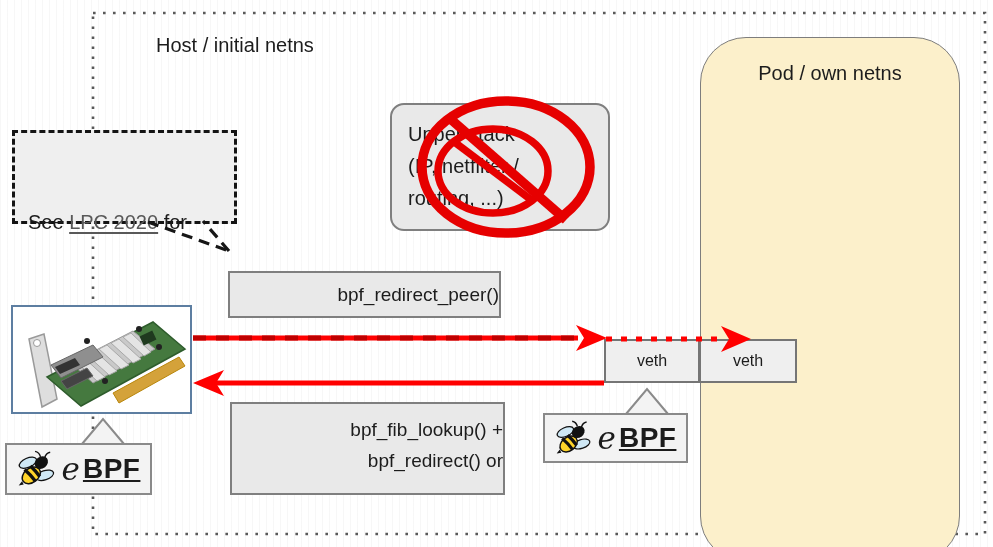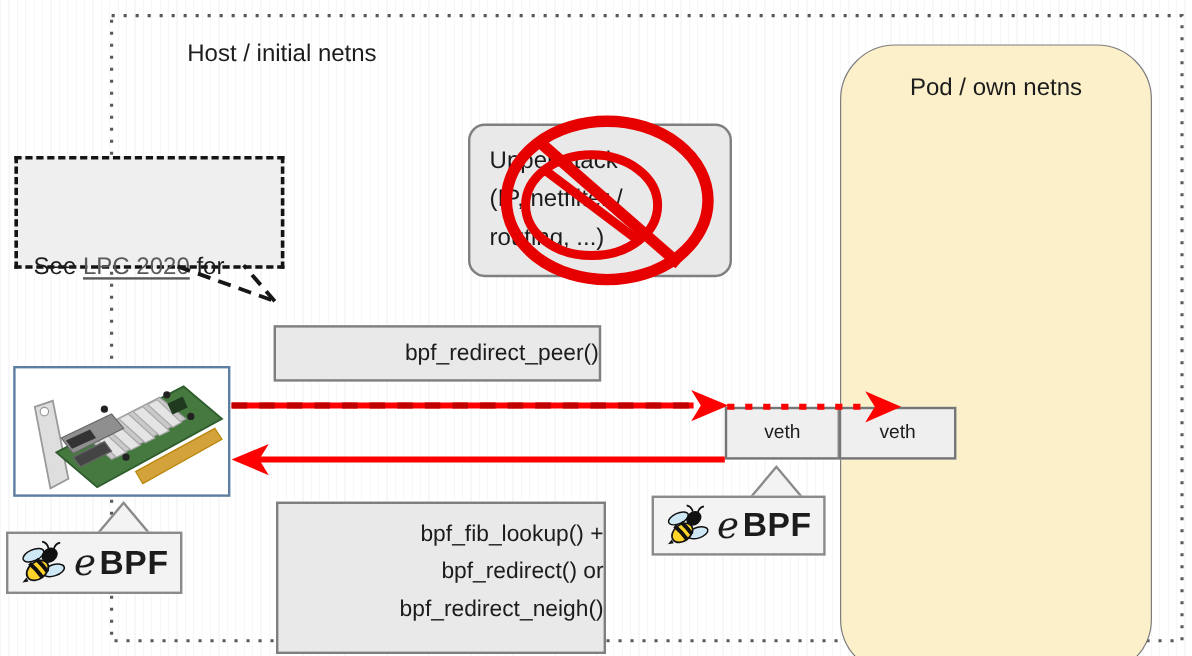--- a/index.html
+++ b/index.html
@@ -30,40 +30,40 @@
 
   .upper-stack {
     left:390px; top:103px; width:220px; height:128px;
     background:#e9e9e9; border:2px solid #7f7f7f; border-radius:14px;
     font-size:20px; line-height:32px; padding:13px 0 0 16px;
   }
   .upper-stack span { display:block; }
 
   .graybox { background:#e9e9e9; border:2px solid #7f7f7f; font-size:19px;text-align:right; }
   .redirect-peer { left:228px; top:271px; width:273px; height:47px; line-height:43px; padding-left:18px; }
-  .fib { left:230px; top:418px; width:275px; height:127px; padding:10px 0 0 18px; line-height:31px; }
+  .fib { left:230px; top:402px; width:275px; height:93px; padding:10px 0 0 18px; line-height:31px; }
   .fib span { display:block; }
 
   .nic { left:11px; top:305px; width:181px; height:109px; background:#fff; border:2px solid #5d7ea1; }
 
   .veth {
     background:#efefef; border:2px solid #757575; font-size:16px;
     display:flex; align-items:center; justify-content:center;
   }
   .veth-host { left:604px; top:339px; width:96px; height:44px; }
   .veth-pod  { left:699px; top:339px; width:98px; height:44px; }
 
   .badge {
     background:#f3f3f3; border:2px solid #8a8a8a;
     display:flex; align-items:center; justify-content:center; gap:3px;
   }
   .badge-nic  { left:5px;   top:443px; width:147px; height:52px; }
   .badge-veth { left:543px; top:413px; width:145px; height:50px; }
   .badge .e   { font-family:"DejaVu Serif","Liberation Serif",serif; font-style:italic; font-size:31px; line-height:1; }
-  .badge .bpf { font-weight:bold; font-size:28px; letter-spacing:0.5px; line-height:1; }
+  .badge .bpf { font-weight:bold; font-size:28px; letter-spacing:0.5px; line-height:1;text-decoration:underline; }
 </style>
 </head>
 <body>
 
 <div class="stage">
 
   <svg class="layer">
     <rect x="93" y="13" width="892" height="521" fill="none" stroke="#595959" stroke-width="2.6" stroke-dasharray="2.6 7.4"></rect>
   </svg>
 
@@ -82,21 +82,20 @@
   <div class="abs bubble">
     <span class="line"><span>See </span><a>LPC 2020</a><span> for</span></span>
     <span class="line">helper details</span>
   </div>
 
   <div class="abs graybox redirect-peer">bpf_redirect_peer()</div>
 
   <div class="abs graybox fib">
     <span>bpf_fib_lookup() +</span>
     <span>bpf_redirect() or</span>
-    <span>bpf_redirect_neigh()</span>
   </div>
 
   <div class="abs nic">
     <svg width="177" height="105" viewBox="0 0 177 105">
 
       <polygon points="16,32 31,27 44,92 29,100" fill="#dedede" stroke="#9a9a9a" stroke-width="1.5"></polygon>
       <circle cx="24" cy="36" r="3.5" fill="#fff" stroke="#9a9a9a"></circle>
 
       <polygon points="34,70 140,15 172,42 68,99" fill="#45793f" stroke="#2e5c2c" stroke-width="1.5"></polygon>
 

